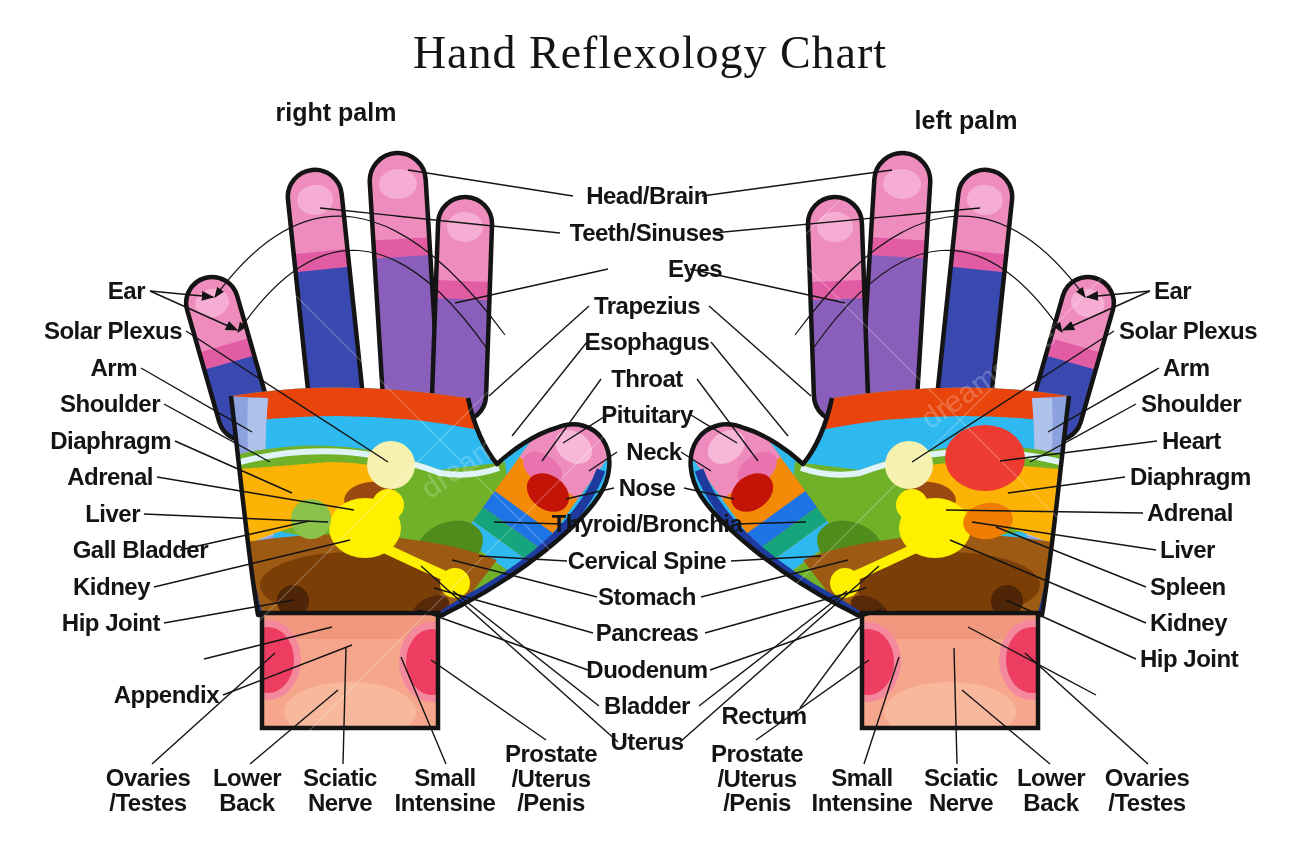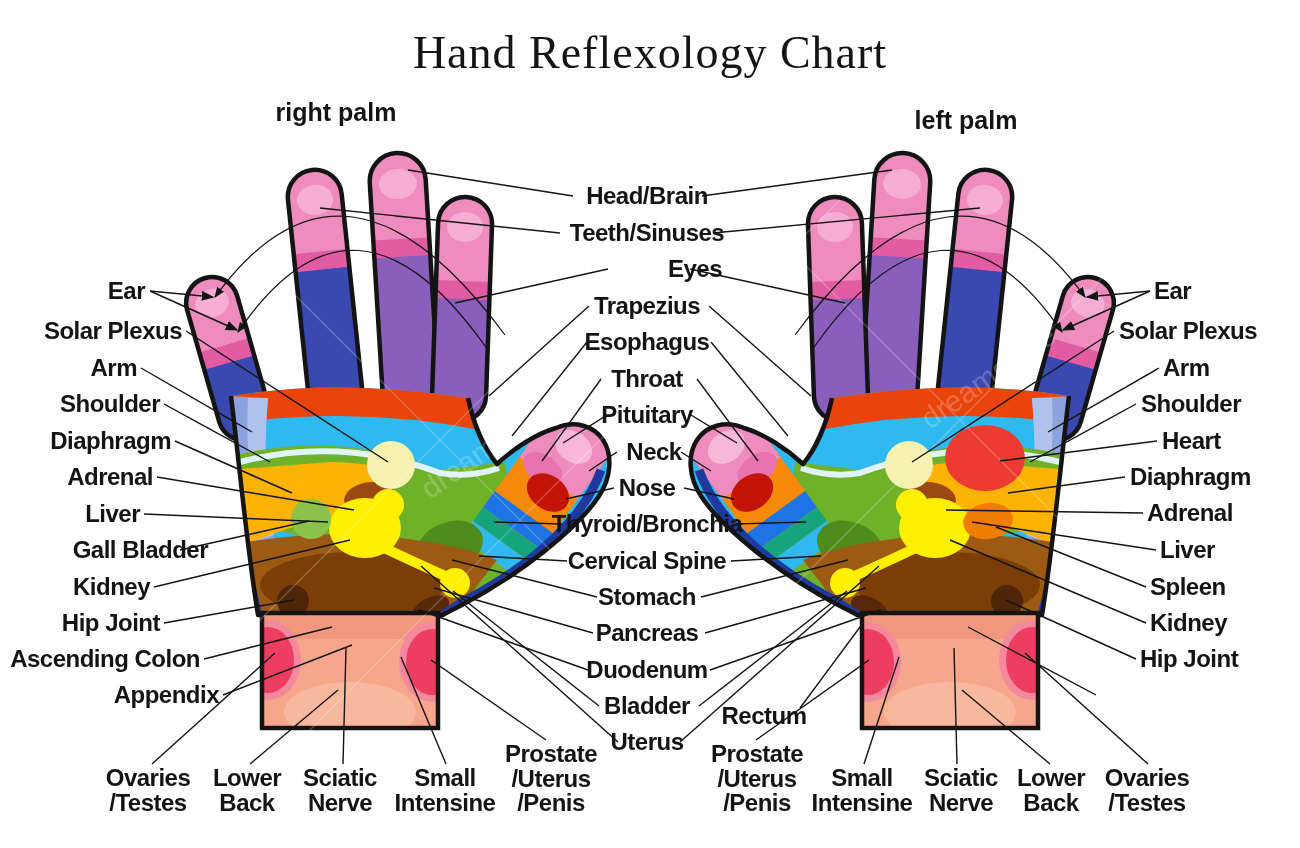--- a/index.html
+++ b/index.html
@@ -250,21 +250,20 @@
 <div class="lbl ra" style="left:145px;top:291px;">Ear</div>
 <div class="lbl ra" style="left:182px;top:331px;">Solar Plexus</div>
 <div class="lbl ra" style="left:137px;top:368px;">Arm</div>
 <div class="lbl ra" style="left:160px;top:404px;">Shoulder</div>
 <div class="lbl ra" style="left:171px;top:441px;">Diaphragm</div>
 <div class="lbl ra" style="left:153px;top:477px;">Adrenal</div>
 <div class="lbl ra" style="left:140px;top:514px;">Liver</div>
 <div class="lbl ra" style="left:176px;top:550px;margin-left:32px;">Gall Bladder</div>
 <div class="lbl ra" style="left:150px;top:587px;">Kidney</div>
 <div class="lbl ra" style="left:160px;top:623px;">Hip Joint</div>
-<div class="lbl ra" style="left:200px;top:659px;">Ascending Colon</div>
 <div class="lbl ra" style="left:219px;top:695px;">Appendix</div>
 
 <div class="lbl ca" style="left:647px;top:196px;">Head/Brain</div>
 <div class="lbl ca" style="left:647px;top:233px;">Teeth/Sinuses</div>
 <div class="lbl ca" style="left:647px;top:269px;margin-left:48px;">Eyes</div>
 <div class="lbl ca" style="left:647px;top:306px;">Trapezius</div>
 <div class="lbl ca" style="left:647px;top:342px;">Esophagus</div>
 <div class="lbl ca" style="left:647px;top:379px;">Throat</div>
 <div class="lbl ca" style="left:647px;top:415px;">Pituitary</div>
 <div class="lbl ca" style="left:647px;top:452px;margin-left:7px;">Neck</div>

